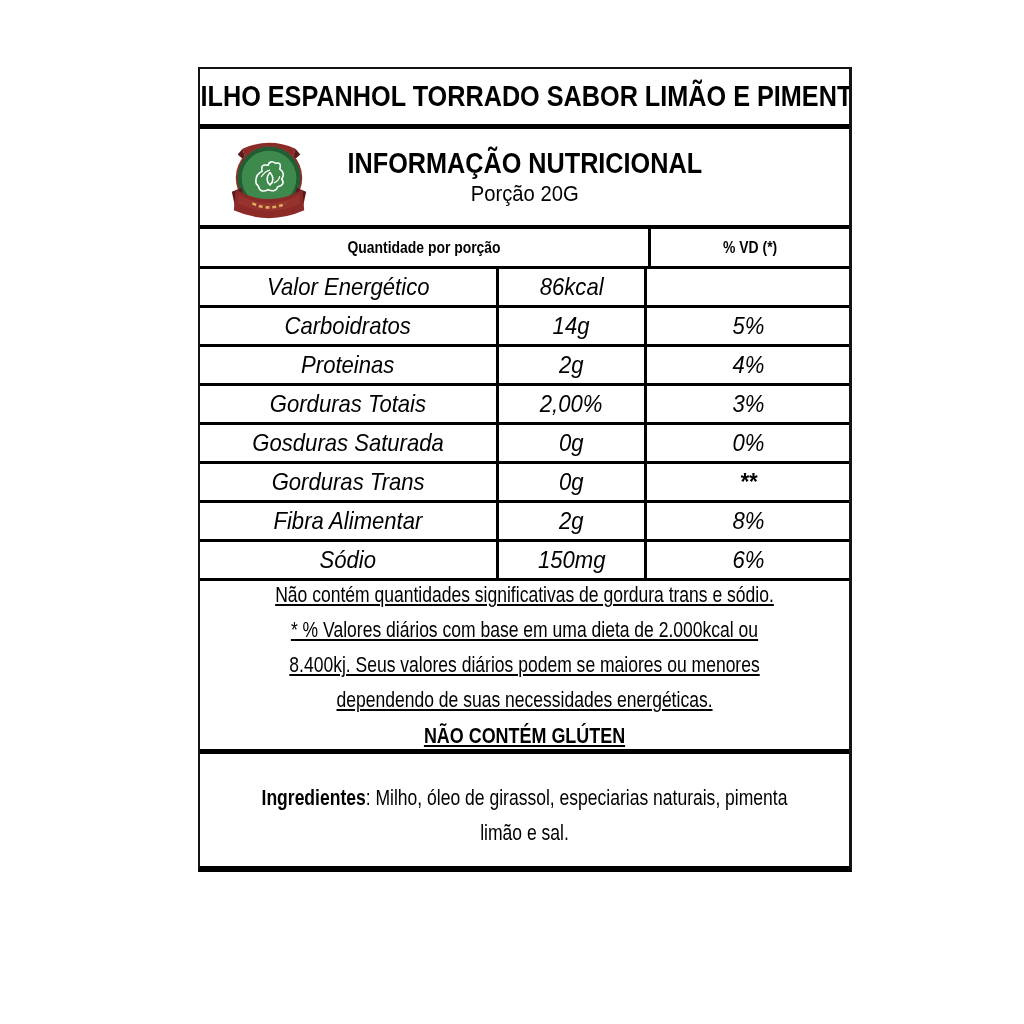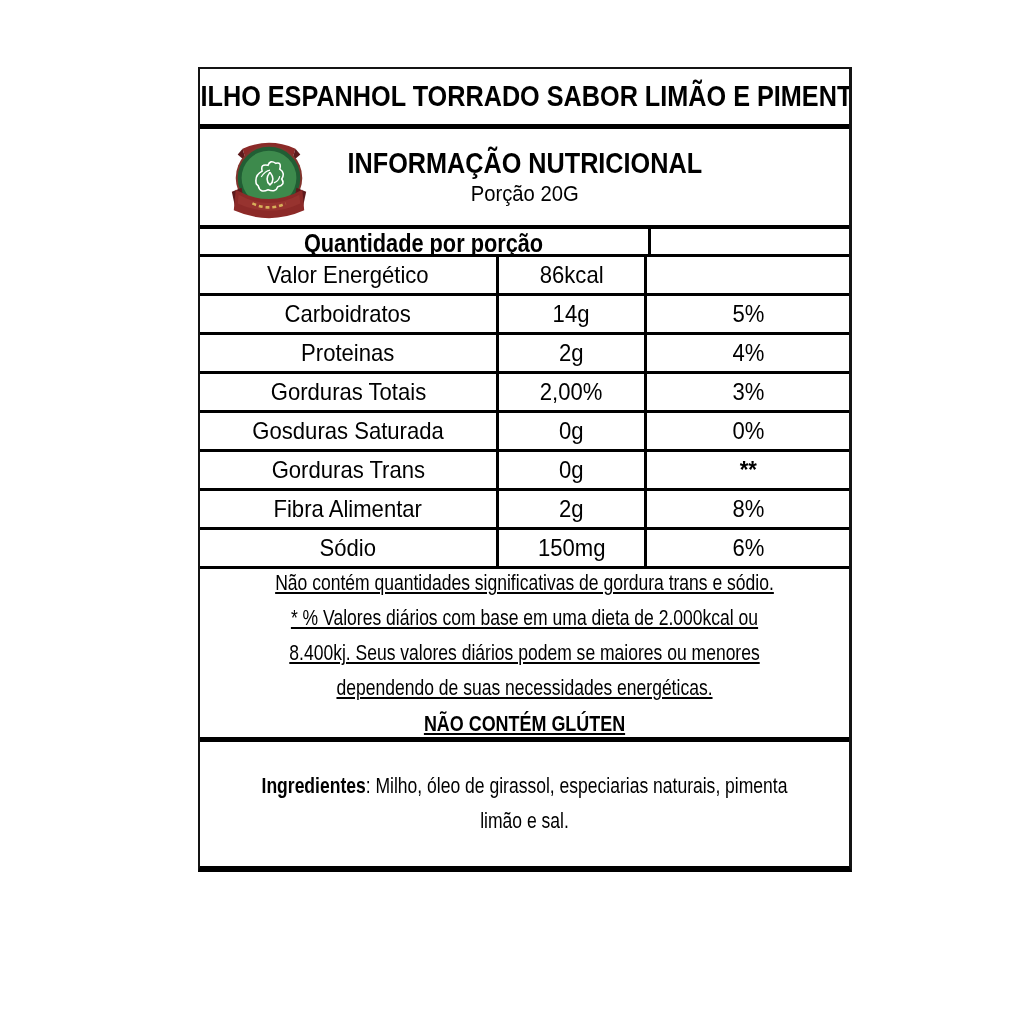--- a/index.html
+++ b/index.html
@@ -27,26 +27,26 @@
   }
   .sec-info{height:100px;border-bottom:4px solid #000;position:relative;}
   .logo{position:absolute;left:25px;top:5px;width:88px;height:90px;}
   .info-col{
     position:absolute;inset:0;display:flex;flex-direction:column;
     align-items:center;justify-content:center;gap:2px;
   }
   .info-title{font-weight:bold;font-size:29px;line-height:30px;}
   .serving{font-size:22px;line-height:27px;}
 
-  .thead{height:28px;border-bottom:3px solid #000;display:flex;font-weight:bold;font-size:25px;flex-direction:column;}
+  .thead{height:40px;border-bottom:3px solid #000;display:flex;font-weight:bold;font-size:16px;}
   .th-q{width:451px;border-right:3px solid #000;display:flex;align-items:center;justify-content:center;box-sizing:border-box;}
   .th-dv{flex:1;display:flex;align-items:center;justify-content:center;}
 
   .tr{height:39px;border-bottom:3px solid #000;display:flex;font-size:24px;}
-  .td{display:flex;align-items:center;justify-content:center;box-sizing:border-box;}
+  .td{display:flex;align-items:center;justify-content:center;box-sizing:border-box;font-style:italic;}
   .td-name{width:299px;border-right:3px solid #000;}
   .td-amt{width:148px;border-right:3px solid #000;}
   .td-dv{flex:1;}
 
   .sec-notes{
     height:173px;border-bottom:5px solid #000;
     display:flex;align-items:center;justify-content:center;text-decoration:underline;
   }
   .notes-inner{
     width:800px;transform:scaleX(0.815);transform-origin:50% 50%;

